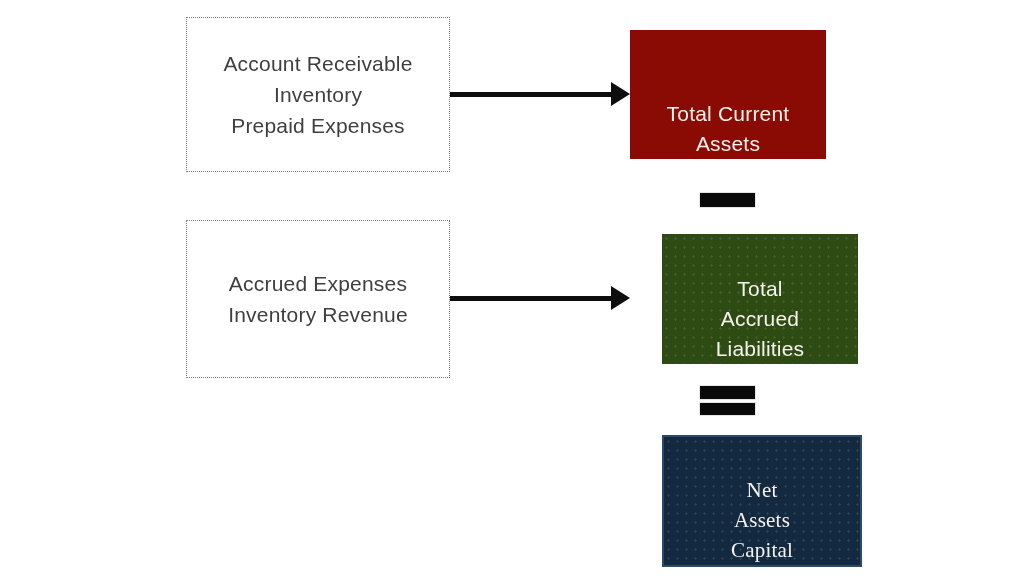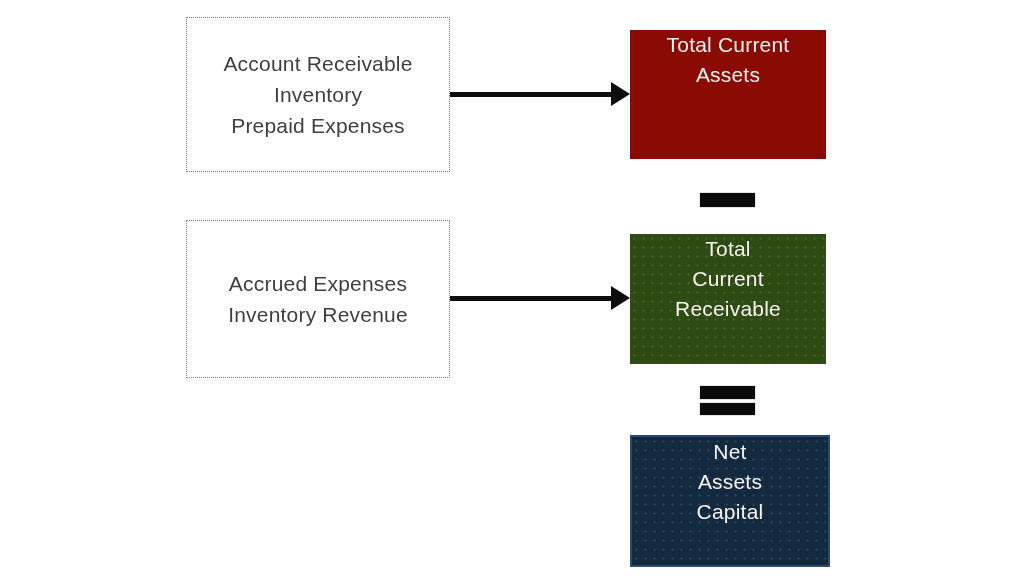--- a/index.html
+++ b/index.html
@@ -36,31 +36,32 @@
   #input-box-assets { top: 17px; height: 153px; }
   #input-box-liabilities { top: 220px; height: 156px; }
 
   
   .result-box {
     position: absolute;
     left: 630px;
     width: 196px;
     display: flex;
     flex-direction: column;
-    justify-content: flex-start;
+    justify-content: flex-end;
     align-items: center;
     text-align: center;
     color: #f5f2ef;
     font-size: 21px;
     line-height: 30px;
     letter-spacing: 0.2px;
   }
   .textured {
     background-image: radial-gradient(rgba(255,255,255,0.10) 1px, rgba(0,0,0,0) 1.4px);
     background-size: 9px 9px;
+    margin-left: 32px;
   }
   #box-total-current-assets { top: 30px; height: 129px; }
   #box-total-current-liabilities { top: 234px; height: 130px; }
   #box-net-working-capital { top: 435px; height: 128px; border: 2px solid #2b4a68; }
 
   
   .arrow {
     position: absolute;
     left: 450px;
     width: 180px;
@@ -128,26 +129,26 @@
 
   <div class="result-box" id="box-total-current-assets" style="background-color: rgb(138, 11, 3);">
     <div>Total Current</div>
     <div>Assets</div>
   </div>
 
   <div class="op-bar" id="minus-bar"></div>
 
   <div class="result-box textured" id="box-total-current-liabilities" style="background-color: rgb(45, 75, 18);">
     <div>Total</div>
-    <div>Current</div>
-    <div>Receivable</div>
+    <div>Accrued</div>
+    <div>Liabilities</div>
   </div>
 
   <div class="op-bar" id="equals-bar-top"></div>
   <div class="op-bar" id="equals-bar-bottom"></div>
 
-  <div class="result-box textured" id="box-net-working-capital" style="background-color: rgb(19, 41, 64);">
+  <div class="result-box textured" id="box-net-working-capital" style="background-color: rgb(19, 41, 64); font-family: Liberation Serif, serif;">
     <div>Net</div>
     <div>Assets</div>
     <div>Capital</div>
   </div>
 
 </div>
 
 </body></html>

